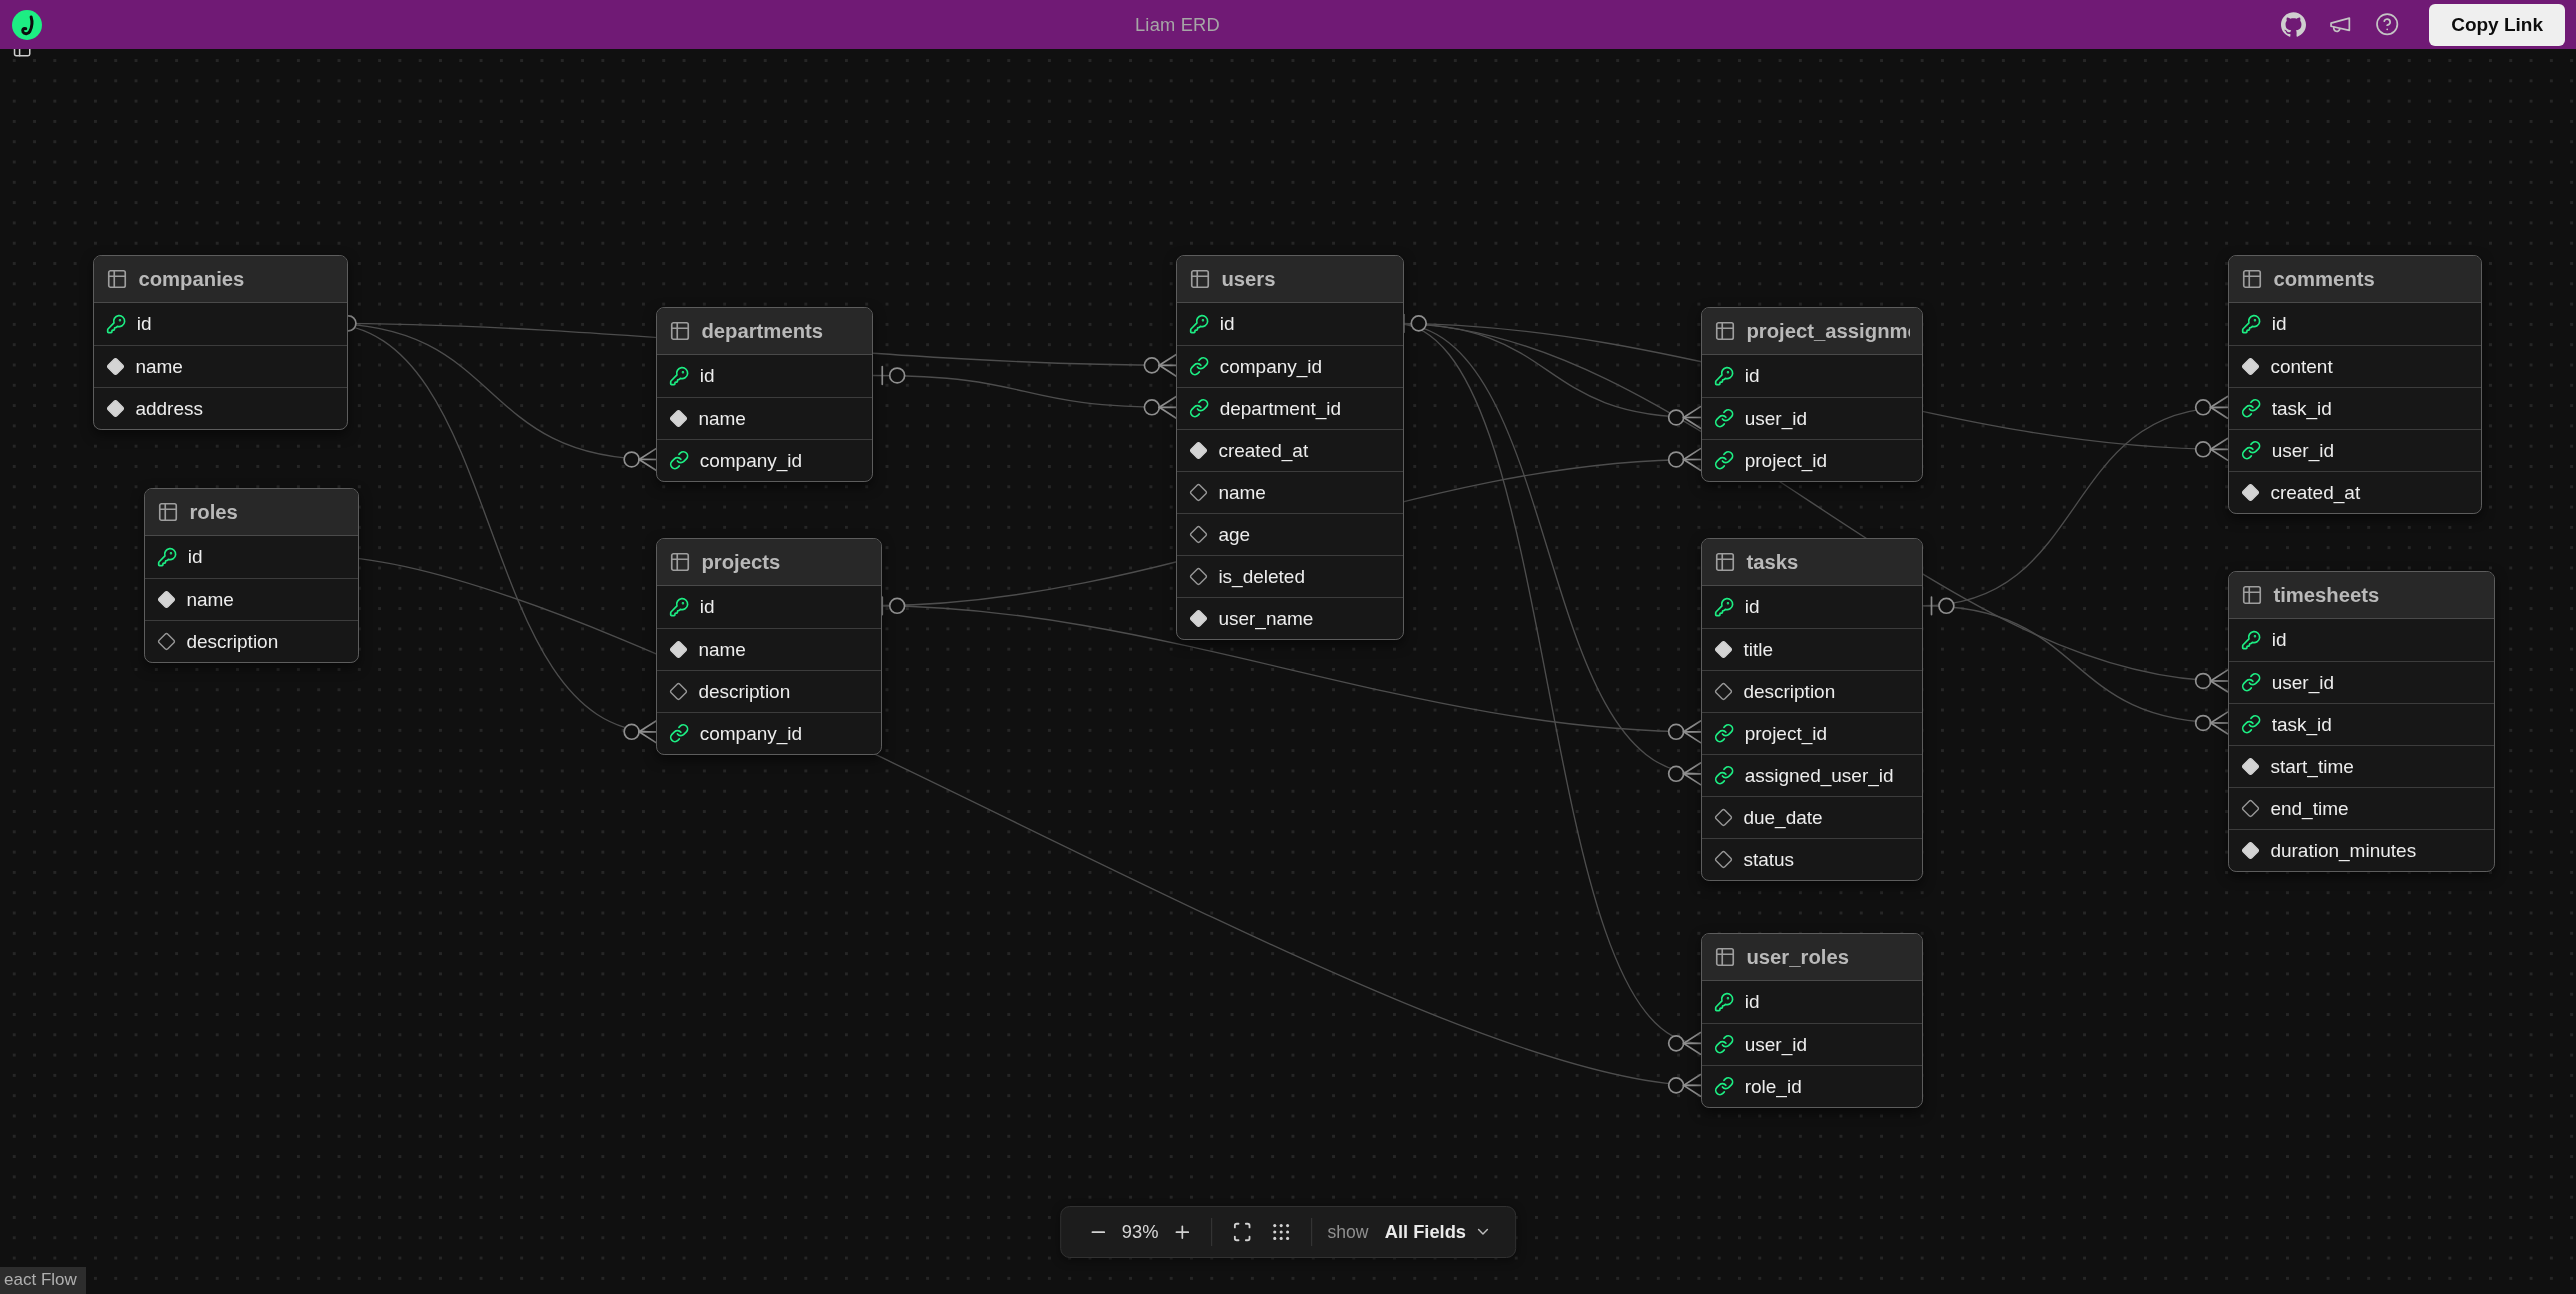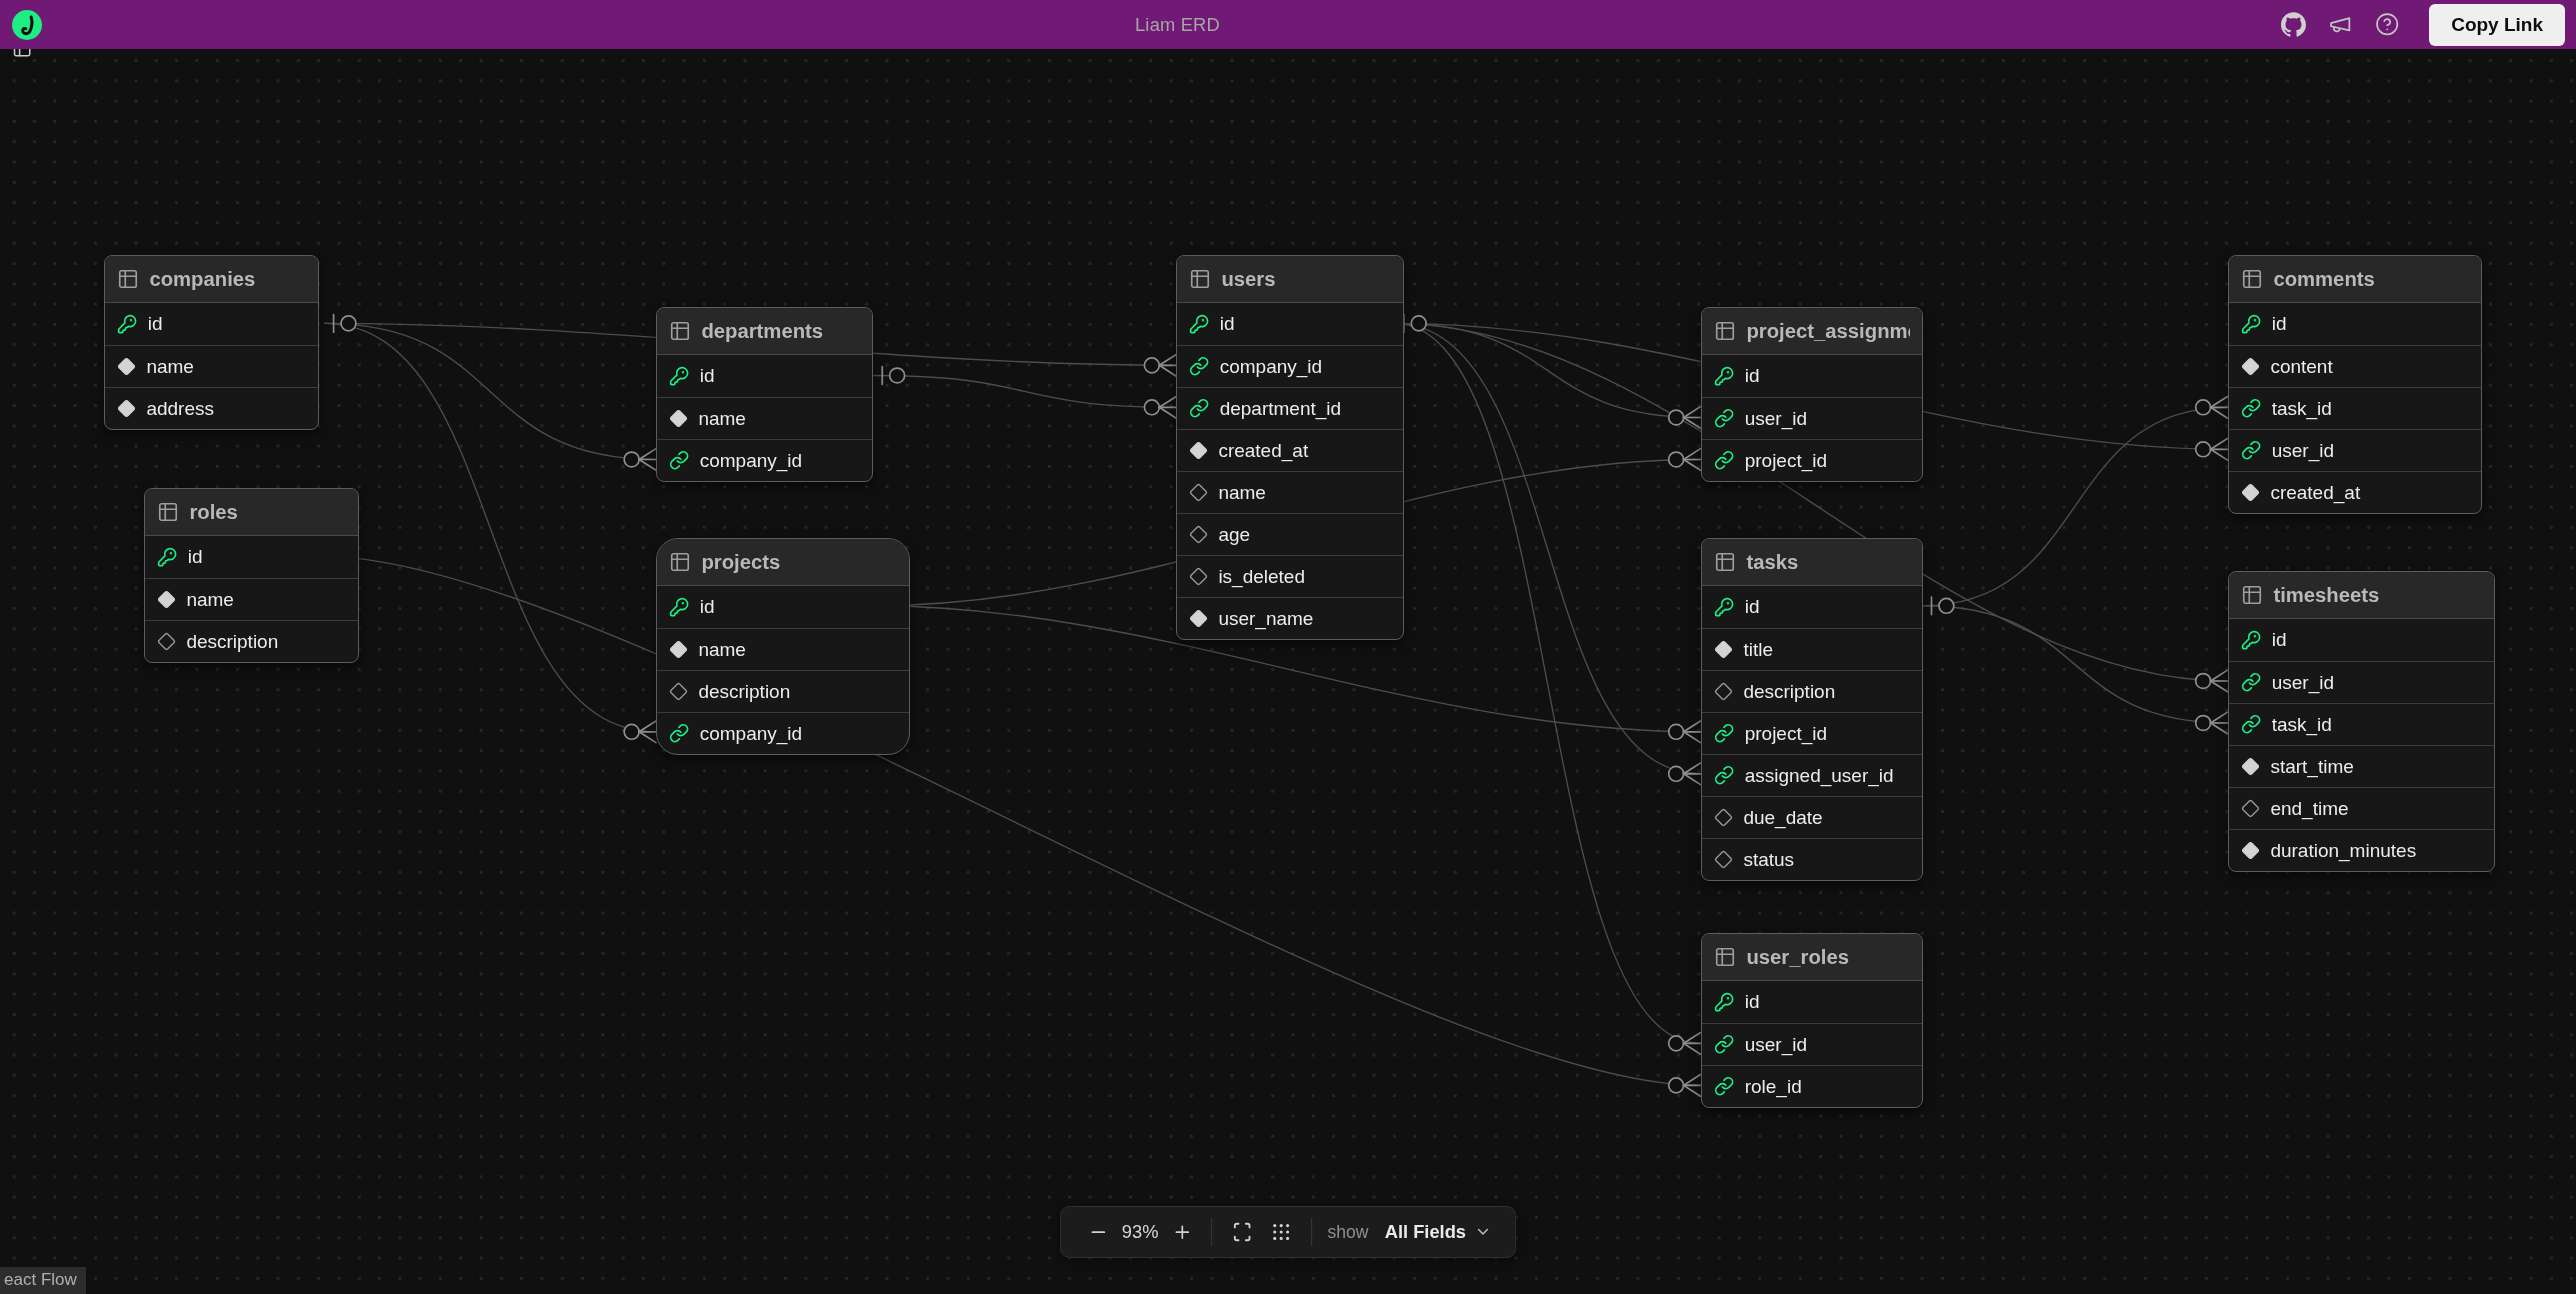--- a/index.html
+++ b/index.html
@@ -176,21 +176,21 @@
       <circle cx="3252" cy="529" r="11" fill="#101010" stroke="#8f8f8f" stroke-width="2.5"></circle>
       <line x1="3263" y1="529" x2="3288" y2="513" stroke="#8f8f8f" stroke-width="2.5" stroke-linecap="round"></line>
       <line x1="3263" y1="529" x2="3288" y2="529" stroke="#8f8f8f" stroke-width="2.5" stroke-linecap="round"></line>
       <line x1="3263" y1="529" x2="3288" y2="545" stroke="#8f8f8f" stroke-width="2.5" stroke-linecap="round"></line>
       <circle cx="3252" cy="995" r="11" fill="#101010" stroke="#8f8f8f" stroke-width="2.5"></circle>
       <line x1="3263" y1="995" x2="3288" y2="979" stroke="#8f8f8f" stroke-width="2.5" stroke-linecap="round"></line>
       <line x1="3263" y1="995" x2="3288" y2="995" stroke="#8f8f8f" stroke-width="2.5" stroke-linecap="round"></line>
       <line x1="3263" y1="995" x2="3288" y2="1011" stroke="#8f8f8f" stroke-width="2.5" stroke-linecap="round"></line>
     </svg>
   <div id="nodes" class="node-layer">
-      <div class="node" style="left: 104px; top: 206px; width: 215px;">
+      <div class="node" style="left: 93px; top: 206px; width: 255px;">
         <div class="node-header">
           <span class="ic ic-table">
             <svg width="22" height="22" viewBox="0 0 24 24" fill="none" stroke="currentColor" stroke-width="1.8" stroke-linecap="round" stroke-linejoin="round">
               <path d="M9 3H5a2 2 0 0 0-2 2v4m6-6h10a2 2 0 0 1 2 2v4M9 3v18m0 0h10a2 2 0 0 0 2-2V9M9 21H5a2 2 0 0 1-2-2V9m0 0h18"></path>
             </svg>
           </span>
           <span class="node-title">companies</span>
         </div>
         <div class="row">
           <span class="ic ic-green">
@@ -282,21 +282,21 @@
         <div class="row">
           <span class="ic ic-green">
             <svg width="20.3" height="20.3" viewBox="0 0 24 24" fill="none" stroke="currentColor" stroke-width="2" stroke-linecap="round" stroke-linejoin="round">
               <path d="M10 13a5 5 0 0 0 7.54.54l3-3a5 5 0 0 0-7.07-7.07l-1.72 1.71"></path>
               <path d="M14 11a5 5 0 0 0-7.54-.54l-3 3a5 5 0 0 0 7.07 7.07l1.71-1.71"></path>
             </svg>
           </span>
           <span class="row-label">company_id</span>
         </div>
       </div>
-      <div class="node" style="left: 656px; top: 489px; width: 254px; border-radius: 22px;">
+      <div class="node" style="left: 656px; top: 489px; width: 226px;">
         <div class="node-header">
           <span class="ic ic-table">
             <svg width="22" height="22" viewBox="0 0 24 24" fill="none" stroke="currentColor" stroke-width="1.8" stroke-linecap="round" stroke-linejoin="round">
               <path d="M9 3H5a2 2 0 0 0-2 2v4m6-6h10a2 2 0 0 1 2 2v4M9 3v18m0 0h10a2 2 0 0 0 2-2V9M9 21H5a2 2 0 0 1-2-2V9m0 0h18"></path>
             </svg>
           </span>
           <span class="node-title">projects</span>
         </div>
         <div class="row">
           <span class="ic ic-green">

